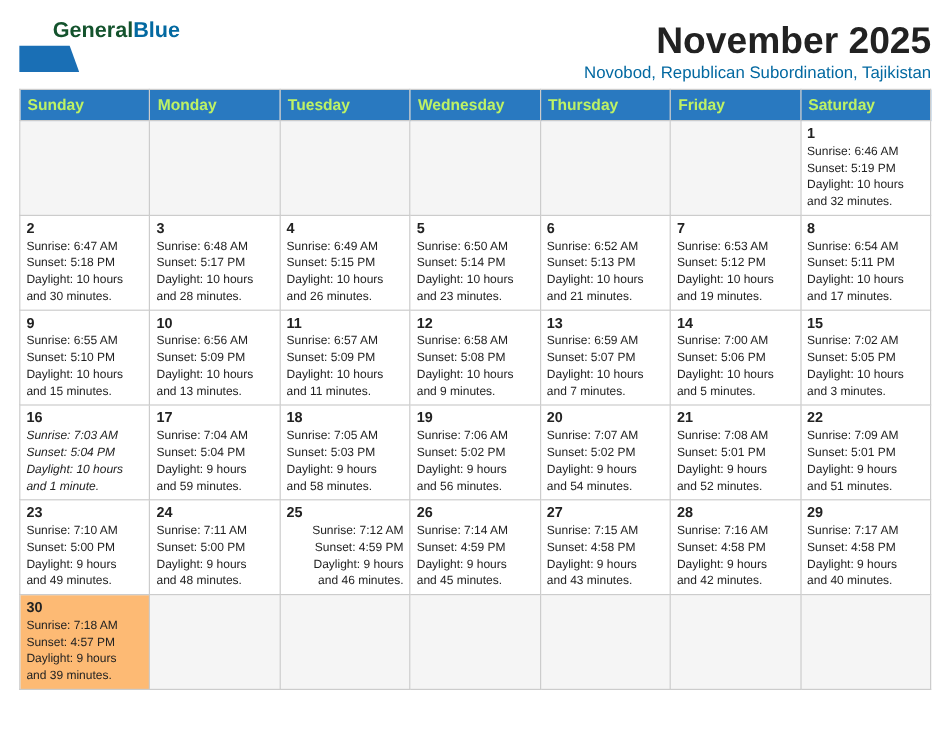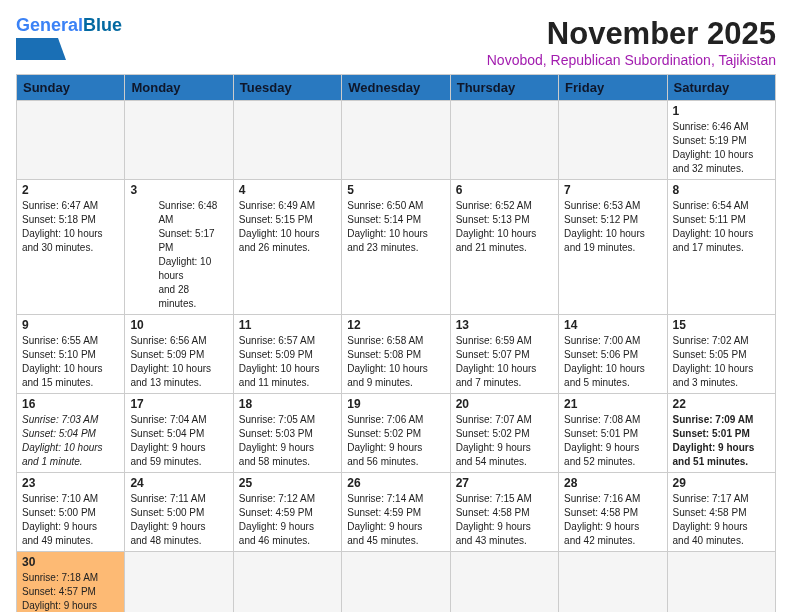--- a/index.html
+++ b/index.html
@@ -17,43 +17,44 @@
       margin-bottom: 4px;
     }
     .logo {
       display: flex;
       flex-direction: column;
       align-items: flex-start;
     }
     .logo-text {
       font-size: 18px;
       font-weight: bold;
-      color: #3b82f6;
+      color: #14532d;
       line-height: 1.1;
+      margin-left: 28px;
     }
     .title-area {
       text-align: right;
     }
     .month-year {
       font-size: 31px;
       font-weight: bold;
       color: #222;
     }
     .location {
       font-size: 14px;
-      color: #a21caf;
+      color: #0369a1;
     }
     .calendar {
       width: 100%;
       border-collapse: collapse;
       margin-top: 6px;
     }
     .calendar th {
       background: #2979c0;
-      color: #0f172a;
+      color: #bef264;
       text-align: left;
       padding: 5px 6px;
       font-size: 13px;
       font-weight: bold;
       border: 1px solid #ccc;
     }
     .calendar td {
       border: 1px solid #ccc;
       vertical-align: top;
       padding: 3px 5px;
@@ -133,21 +134,21 @@
       <tr>
         <td>
           <span class="day-number">2</span>
           <div class="day-info" style="white-space: pre-line;">Sunrise: 6:47 AM
 Sunset: 5:18 PM
 Daylight: 10 hours
 and 30 minutes.</div>
         </td>
         <td>
           <span class="day-number">3</span>
-          <div class="day-info" style="white-space: pre-line; margin-left: 28px;">Sunrise: 6:48 AM
+          <div class="day-info" style="white-space: pre-line;">Sunrise: 6:48 AM
 Sunset: 5:17 PM
 Daylight: 10 hours
 and 28 minutes.</div>
         </td>
         <td>
           <span class="day-number">4</span>
           <div class="day-info" style="white-space: pre-line;">Sunrise: 6:49 AM
 Sunset: 5:15 PM
 Daylight: 10 hours
 and 26 minutes.</div>
@@ -270,21 +271,21 @@
         </td>
         <td>
           <span class="day-number">21</span>
           <div class="day-info" style="white-space: pre-line;">Sunrise: 7:08 AM
 Sunset: 5:01 PM
 Daylight: 9 hours
 and 52 minutes.</div>
         </td>
         <td>
           <span class="day-number">22</span>
-          <div class="day-info" style="white-space: pre-line; font-weight: bold;">Sunrise: 7:09 AM
+          <div class="day-info" style="white-space: pre-line;">Sunrise: 7:09 AM
 Sunset: 5:01 PM
 Daylight: 9 hours
 and 51 minutes.</div>
         </td>
       </tr>
       <tr>
         <td>
           <span class="day-number">23</span>
           <div class="day-info" style="white-space: pre-line;">Sunrise: 7:10 AM
 Sunset: 5:00 PM
@@ -293,21 +294,21 @@
         </td>
         <td>
           <span class="day-number">24</span>
           <div class="day-info" style="white-space: pre-line;">Sunrise: 7:11 AM
 Sunset: 5:00 PM
 Daylight: 9 hours
 and 48 minutes.</div>
         </td>
         <td>
           <span class="day-number">25</span>
-          <div class="day-info" style="white-space: pre-line;">Sunrise: 7:12 AM
+          <div class="day-info" style="white-space: pre-line; text-align: right;">Sunrise: 7:12 AM
 Sunset: 4:59 PM
 Daylight: 9 hours
 and 46 minutes.</div>
         </td>
         <td>
           <span class="day-number">26</span>
           <div class="day-info" style="white-space: pre-line;">Sunrise: 7:14 AM
 Sunset: 4:59 PM
 Daylight: 9 hours
 and 45 minutes.</div>

